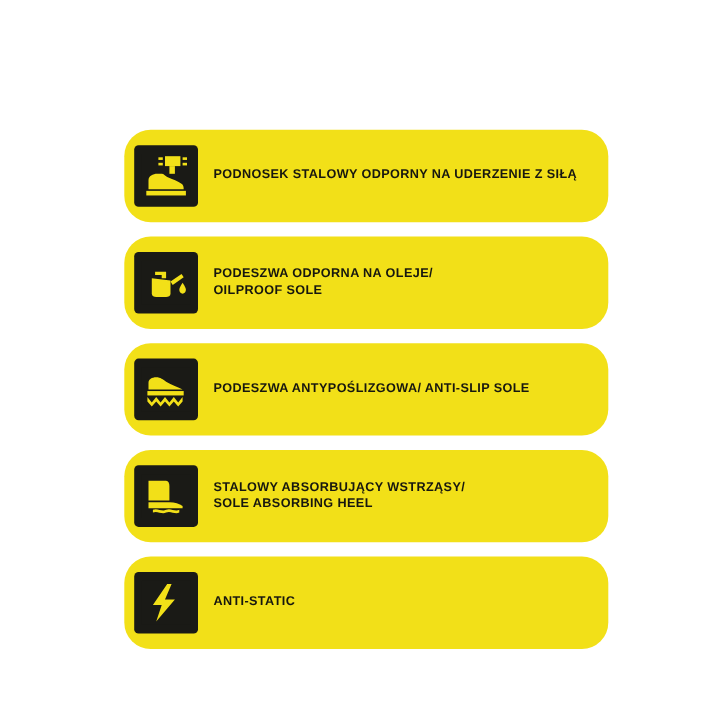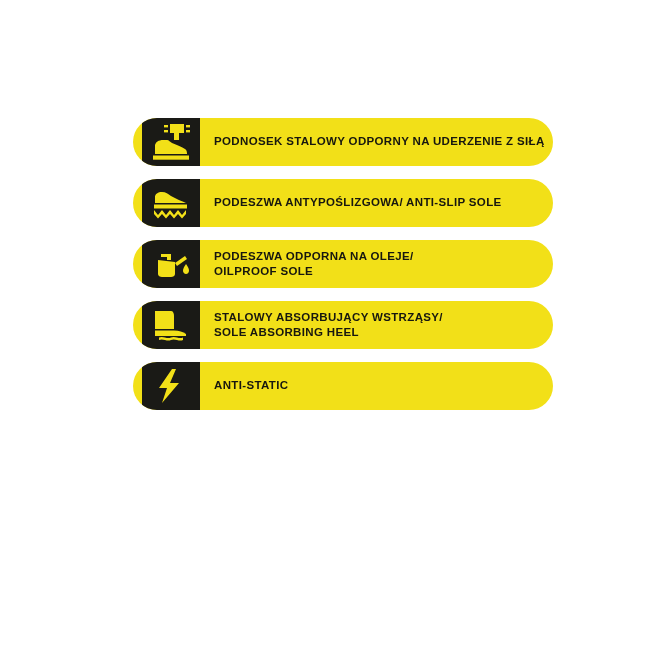--- a/index.html
+++ b/index.html
@@ -23,27 +23,26 @@
     position: absolute;
     left: 113px;
     top: 118px;
     width: 440px;
     display: flex;
     flex-direction: column;
     gap: 13px;
   }
   .feature-row {
     position: relative;
-    height: 48px;
+    height: 84px;
     background: #f2e018;
     border-radius: 24px;
     display: flex;
     align-items: center;
     overflow: hidden;
-    margin-left: 20px;
   }
   .icon-box {
     flex: 0 0 auto;
     width: 58px;
     height: 56px;
     margin-left: 9px;
     background: #1a1a16;
     border-radius: 4px;
     display: flex;
     align-items: center;
@@ -95,49 +94,49 @@
       <div class="feature-text">
         <span class="line">PODNOSEK STALOWY ODPORNY NA UDERZENIE Z SIŁĄ</span>
       </div>
     </div>
 
     <div class="feature-row">
       <div class="icon-box">
         <svg width="44" height="40" viewBox="0 0 44 40" aria-hidden="true">
           <rect x="0" y="0" width="44" height="40" fill="#1a1a16"></rect>
 
-          <path d="M6 20 L6 14 C6 11 9 9 13 9 C17 9 19 11 22 13 C27 16 33 18 37 20 Z" fill="#f2e018"></path>
-
-          <rect x="5" y="21.5" width="33" height="4" fill="#f2e018"></rect>
-
-          <path d="M5 27 L9 32 L13 27 L17 32 L21 27 L25 32 L29 27 L33 32 L37 27 L37 31 L33 35.5 L29 31 L25 35.5 L21 31 L17 35.5 L13 31 L9 35.5 L5 31 Z" fill="#f2e018"></path>
-        </svg>
-      </div>
-      <div class="feature-text">
-        <span class="line">PODESZWA ANTYPOŚLIZGOWA/ ANTI-SLIP SOLE</span>
-      </div>
-    </div>
-
-    <div class="feature-row">
-      <div class="icon-box">
-        <svg width="44" height="40" viewBox="0 0 44 40" aria-hidden="true">
-          <rect x="0" y="0" width="44" height="40" fill="#1a1a16"></rect>
-
           <path d="M9 16 L9 30 C9 32 11 33 13 33 L22 33 C24 33 26 32 26 30 L26 18 L9 16 Z" fill="#f2e018"></path>
 
           <path d="M12 10 L22 10 L22 16 L18 16 L18 13 L12 13 Z" fill="#f2e018"></path>
 
           <path d="M26 19 L36 12 L38 15 L28 22 Z" fill="#f2e018"></path>
 
           <path d="M37 20 C39 23 40 25 40 26.5 C40 28.5 38.7 30 37 30 C35.3 30 34 28.5 34 26.5 C34 25 35 23 37 20 Z" fill="#f2e018"></path>
         </svg>
       </div>
       <div class="feature-text">
         <span class="line">PODESZWA ODPORNA NA OLEJE/</span>
         <span class="line">OILPROOF SOLE</span>
+      </div>
+    </div>
+
+    <div class="feature-row">
+      <div class="icon-box">
+        <svg width="44" height="40" viewBox="0 0 44 40" aria-hidden="true">
+          <rect x="0" y="0" width="44" height="40" fill="#1a1a16"></rect>
+
+          <path d="M6 20 L6 14 C6 11 9 9 13 9 C17 9 19 11 22 13 C27 16 33 18 37 20 Z" fill="#f2e018"></path>
+
+          <rect x="5" y="21.5" width="33" height="4" fill="#f2e018"></rect>
+
+          <path d="M5 27 L9 32 L13 27 L17 32 L21 27 L25 32 L29 27 L33 32 L37 27 L37 31 L33 35.5 L29 31 L25 35.5 L21 31 L17 35.5 L13 31 L9 35.5 L5 31 Z" fill="#f2e018"></path>
+        </svg>
+      </div>
+      <div class="feature-text">
+        <span class="line">PODESZWA ANTYPOŚLIZGOWA/ ANTI-SLIP SOLE</span>
       </div>
     </div>
 
     <div class="feature-row">
       <div class="icon-box">
         <svg width="44" height="40" viewBox="0 0 44 40" aria-hidden="true">
           <rect x="0" y="0" width="44" height="40" fill="#1a1a16"></rect>
 
           <path d="M6 6 L22 6 C24 6 25 8 25 11 L25 24 L6 24 Z" fill="#f2e018"></path>
 

